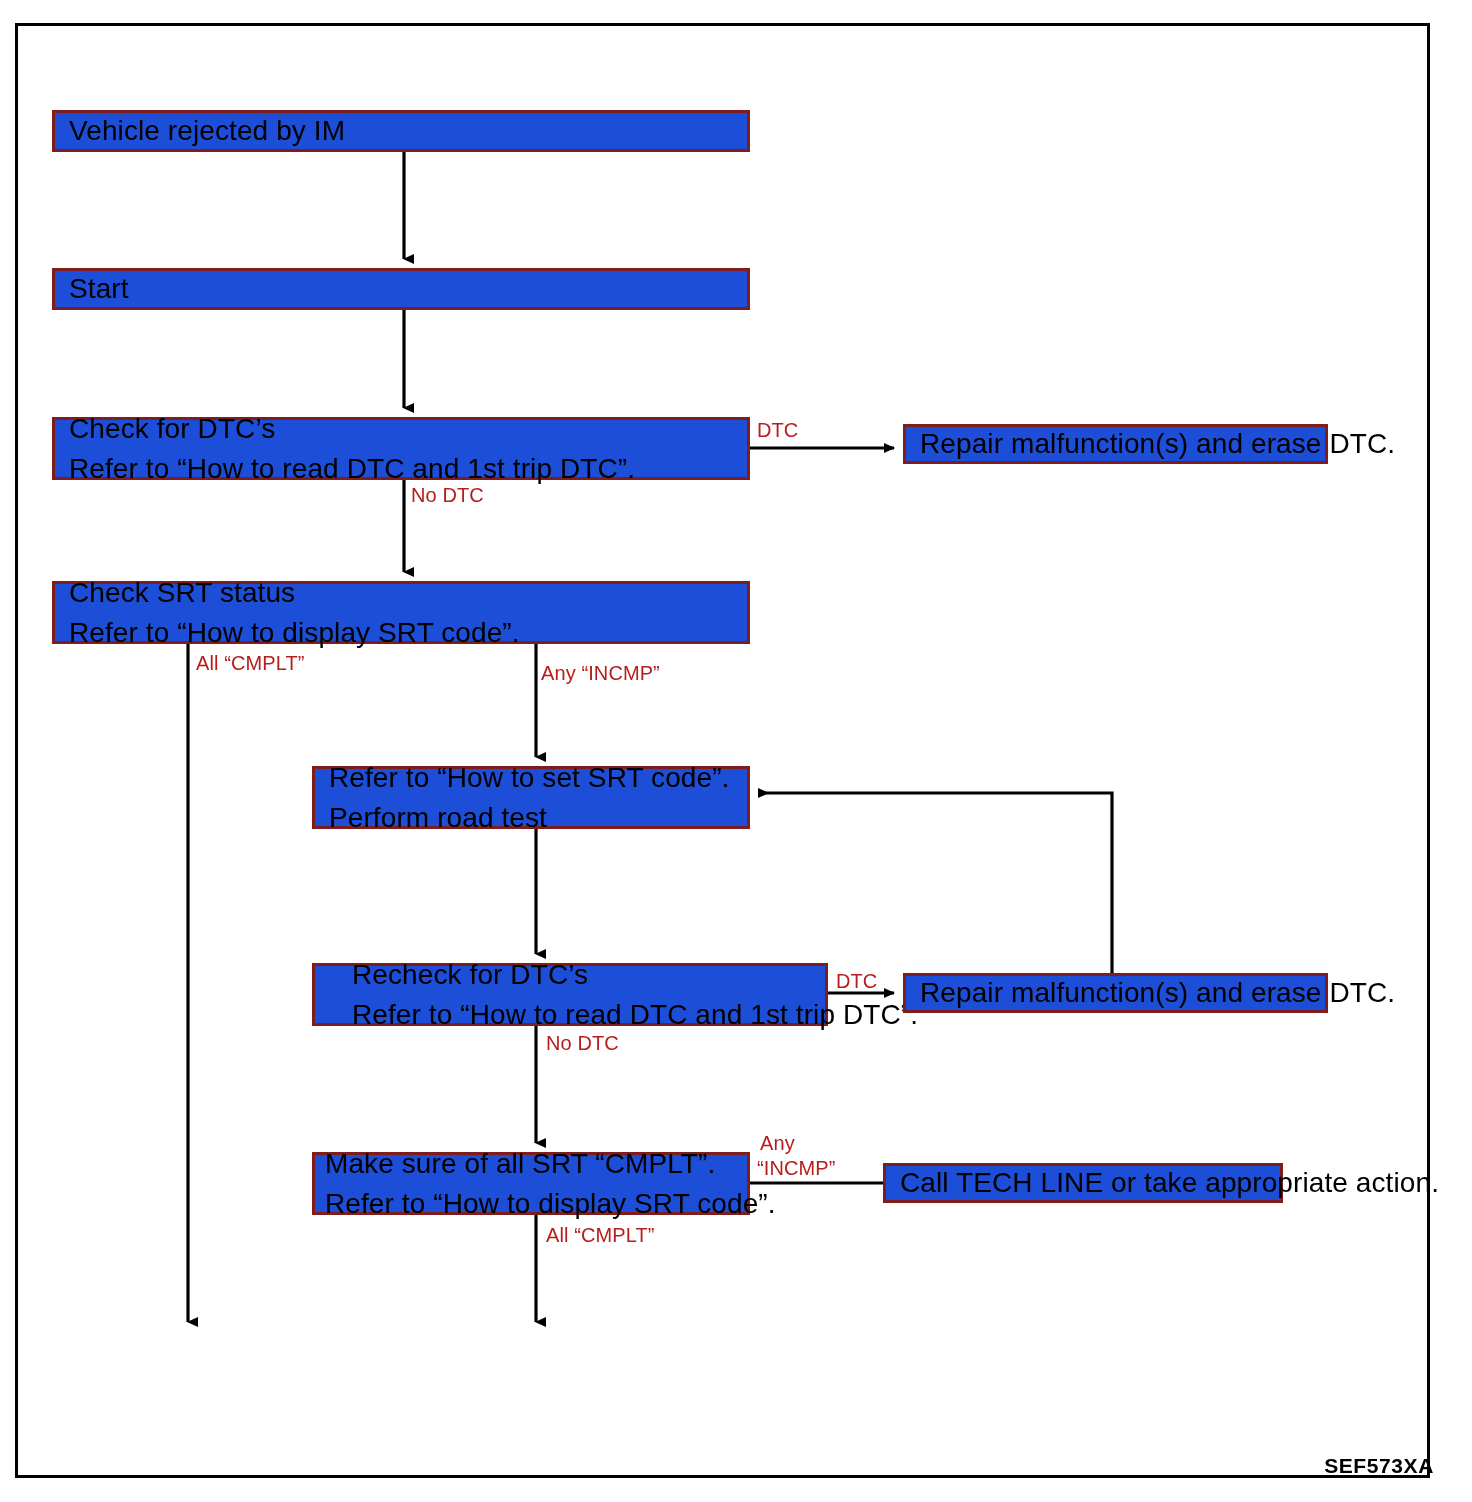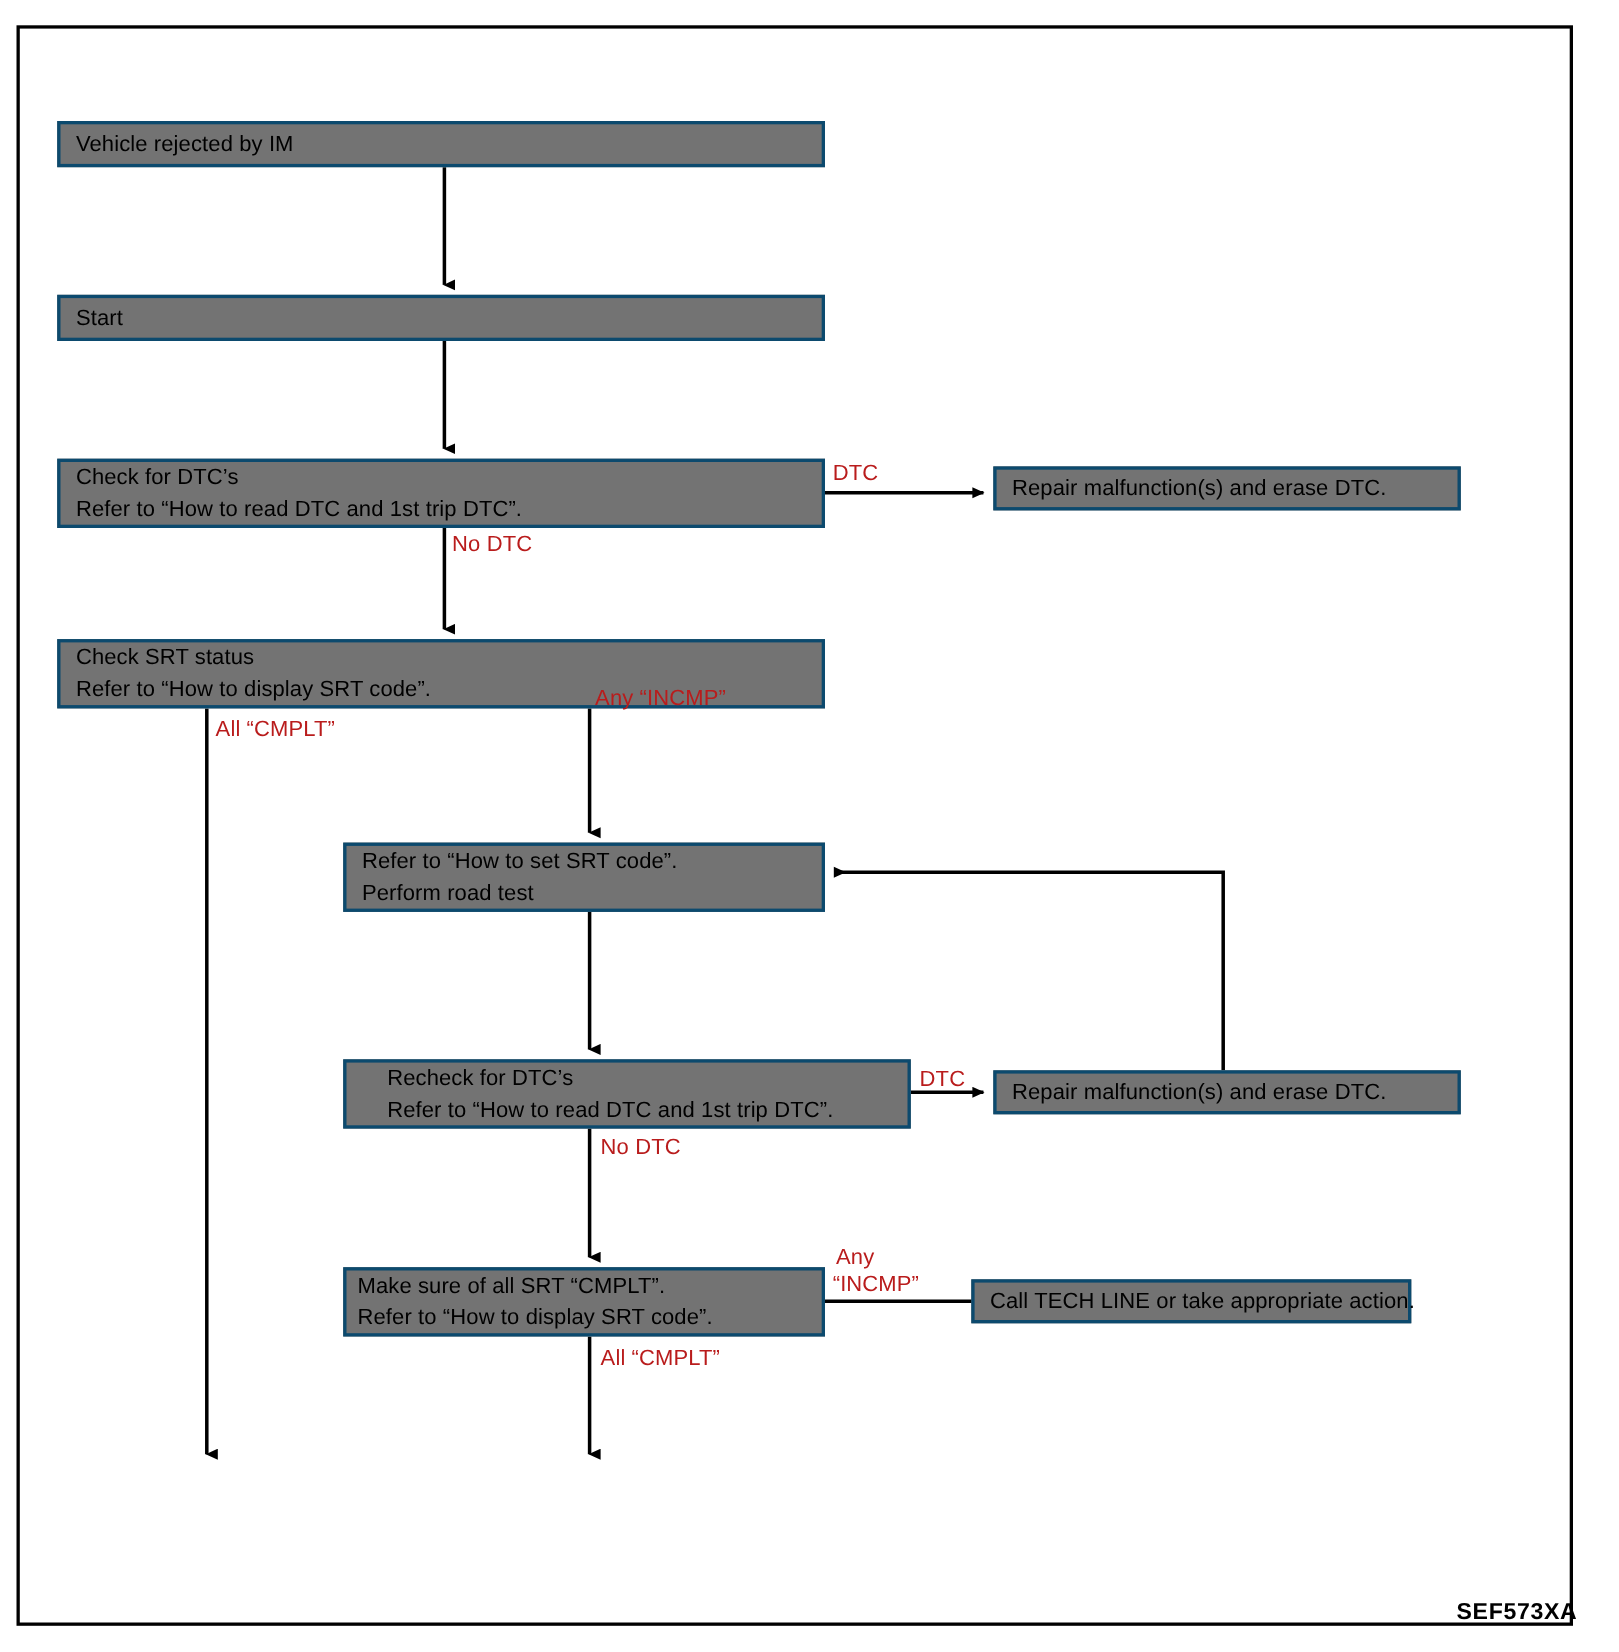--- a/index.html
+++ b/index.html
@@ -35,28 +35,28 @@
   #connectors {
     position: absolute;
     left: 0;
     top: 0;
     width: 1472px;
     height: 1502px;
     pointer-events: none;
   }
   .node {
     position: absolute;
-    border: 3px solid #0c4a6e;
-    background: #737373;
+    border: 3px solid #7f1d1d;
+    background: #1d4ed8;
     box-sizing: border-box;
     display: flex;
     flex-direction: column;
     justify-content: center;
     padding-left: 14px;
-    font-size: 20px;
+    font-size: 28px;
     line-height: 1.42;
     letter-spacing: 0.1px;
     color: #000000;
   }
   .node .line {
     white-space: nowrap;
   }
   .edge-label {
     position: absolute;
     font-size: 20px;
@@ -166,21 +166,21 @@
   </div>
 
   <div class="node" style="left:883px; top:1163px; width:400px; height:40px;">
     <span class="line">Call TECH LINE or take appropriate action.</span>
   </div>
 
 
   <span class="edge-label" style="left:757px; top:417px;">DTC</span>
   <span class="edge-label" style="left:411px; top:482px;">No DTC</span>
   <span class="edge-label" style="left:196px; top:650px;">All “CMPLT”</span>
-  <span class="edge-label" style="left:541px; top:622px;">Any “INCMP”</span>
+  <span class="edge-label" style="left:541px; top:660px;">Any “INCMP”</span>
   <span class="edge-label" style="left:836px; top:968px;">DTC</span>
   <span class="edge-label" style="left:546px; top:1030px;">No DTC</span>
   <span class="edge-label" style="left:760px; top:1130px;">Any</span>
   <span class="edge-label" style="left:757px; top:1155px;">“INCMP”</span>
   <span class="edge-label" style="left:546px; top:1222px;">All “CMPLT”</span>
 
   <span id="figure-id">SEF573XA</span>
 
 </div>
 

